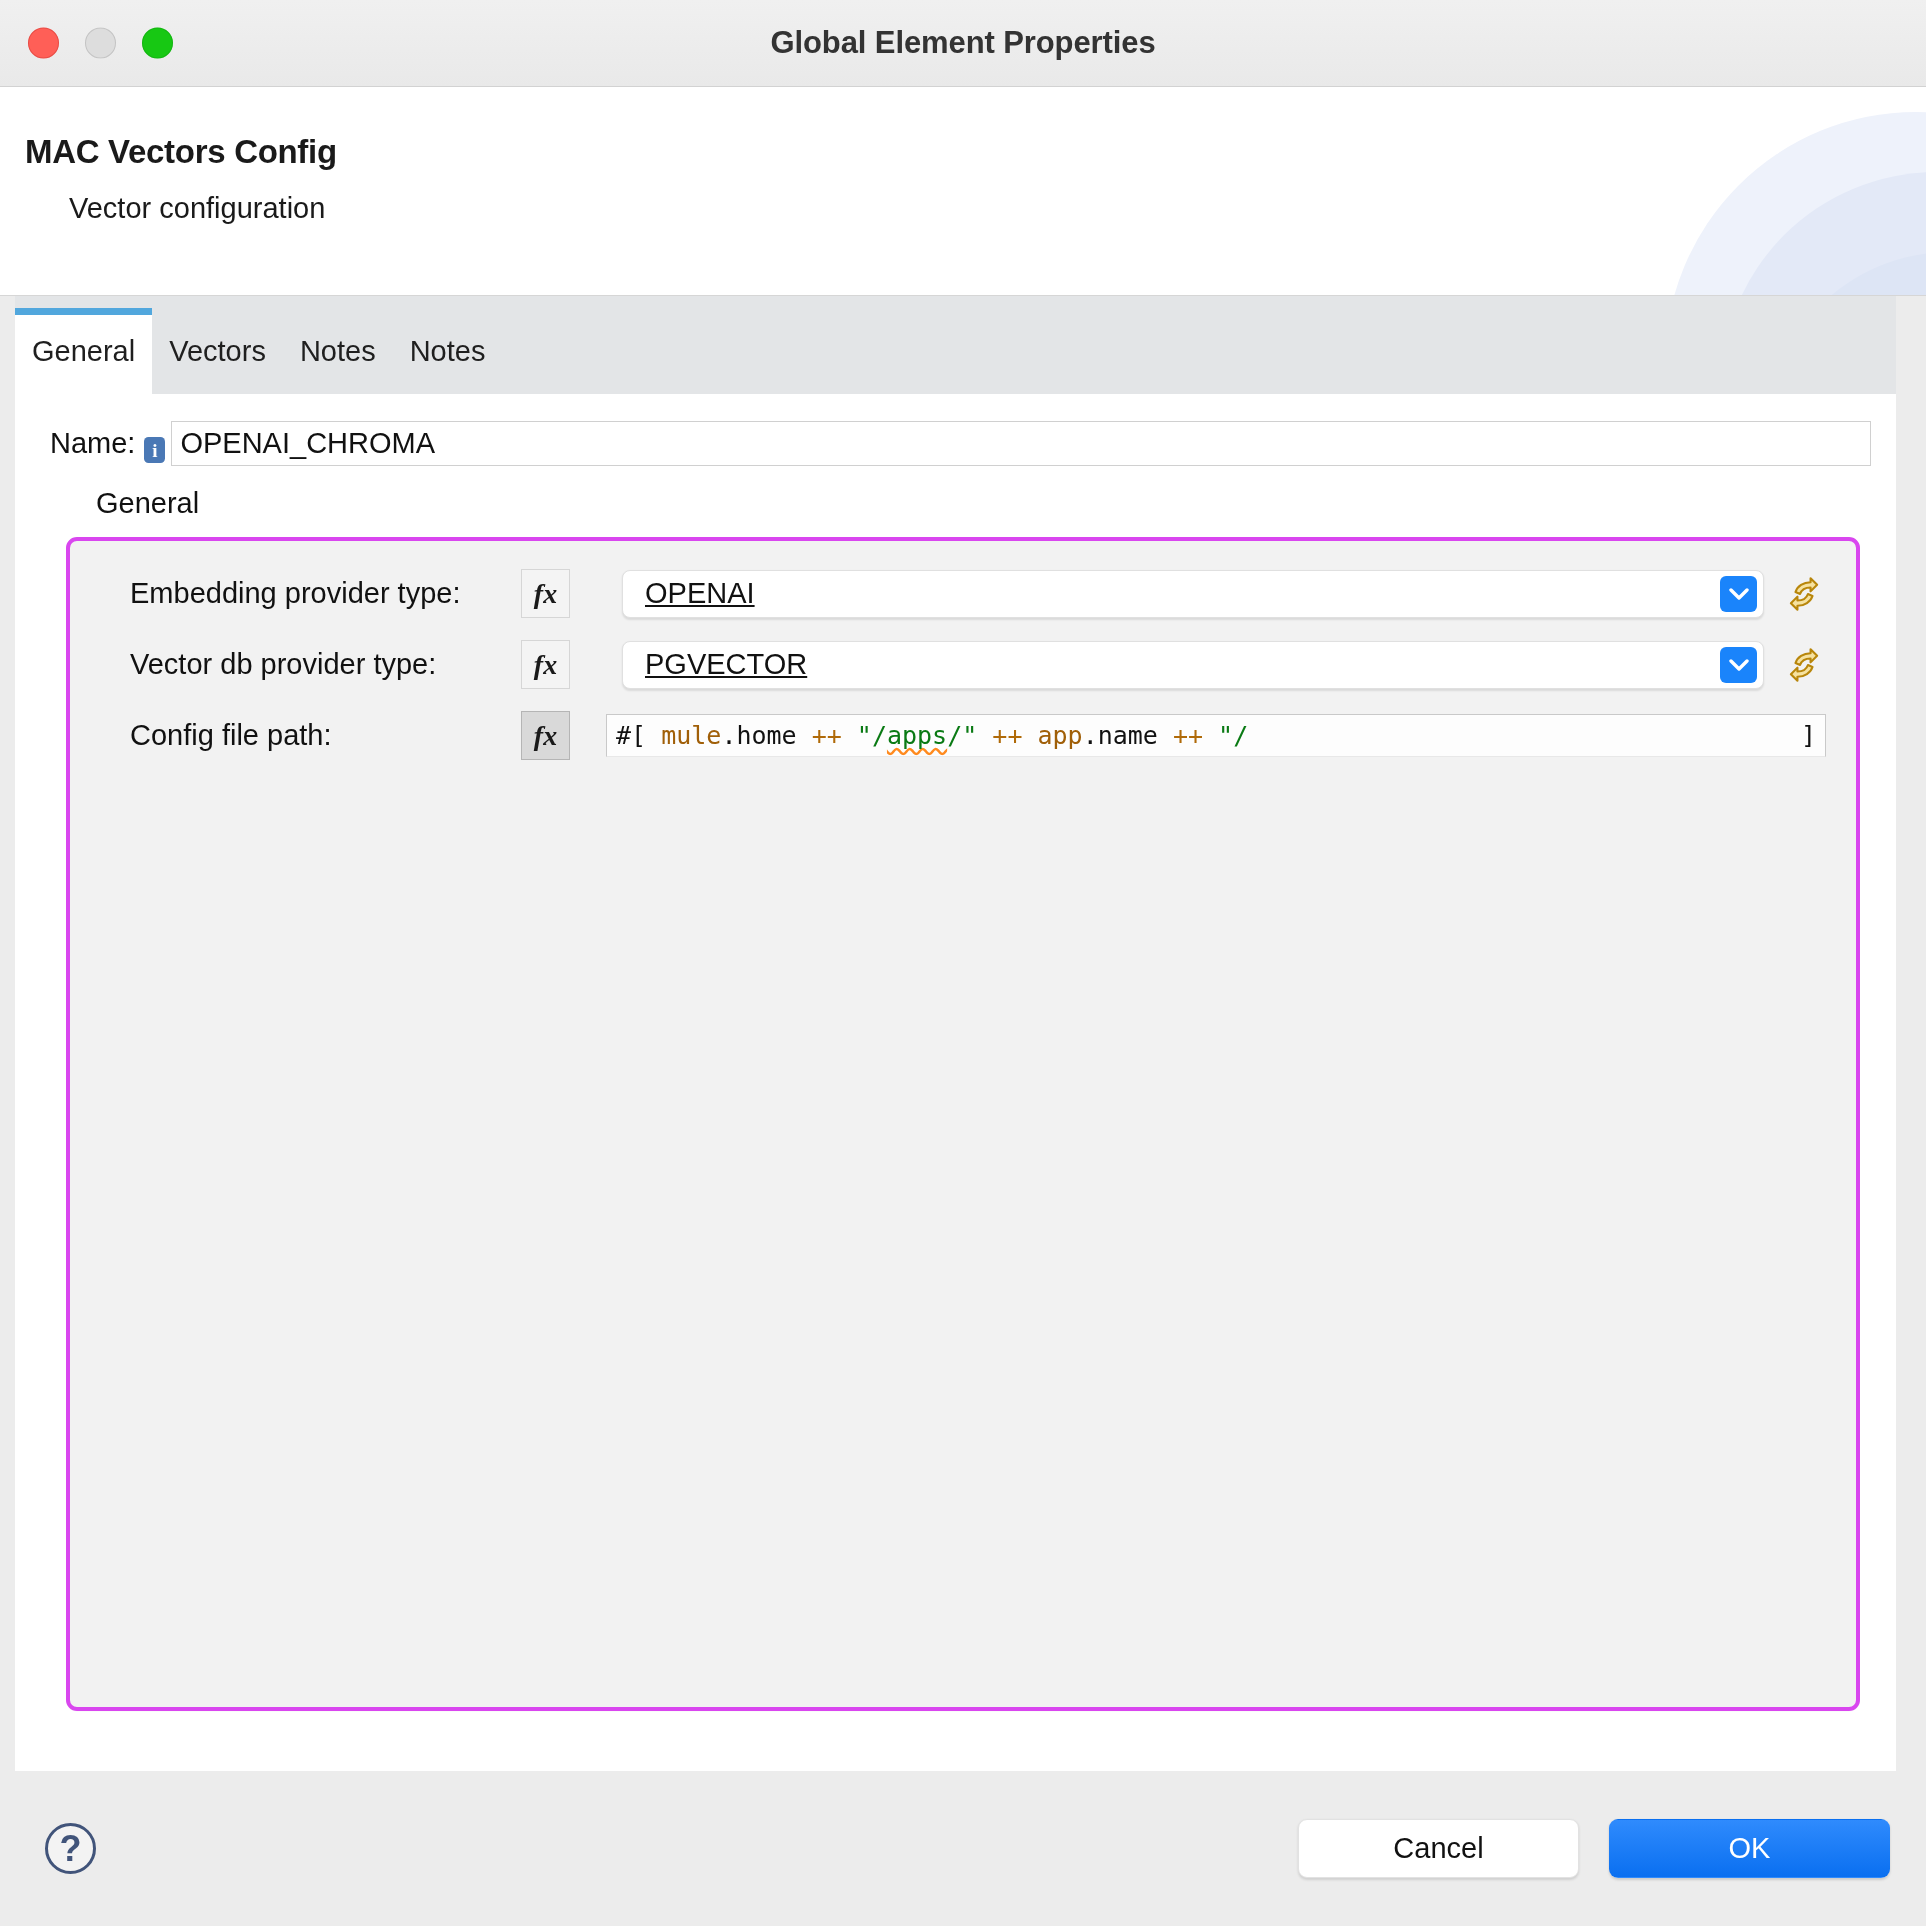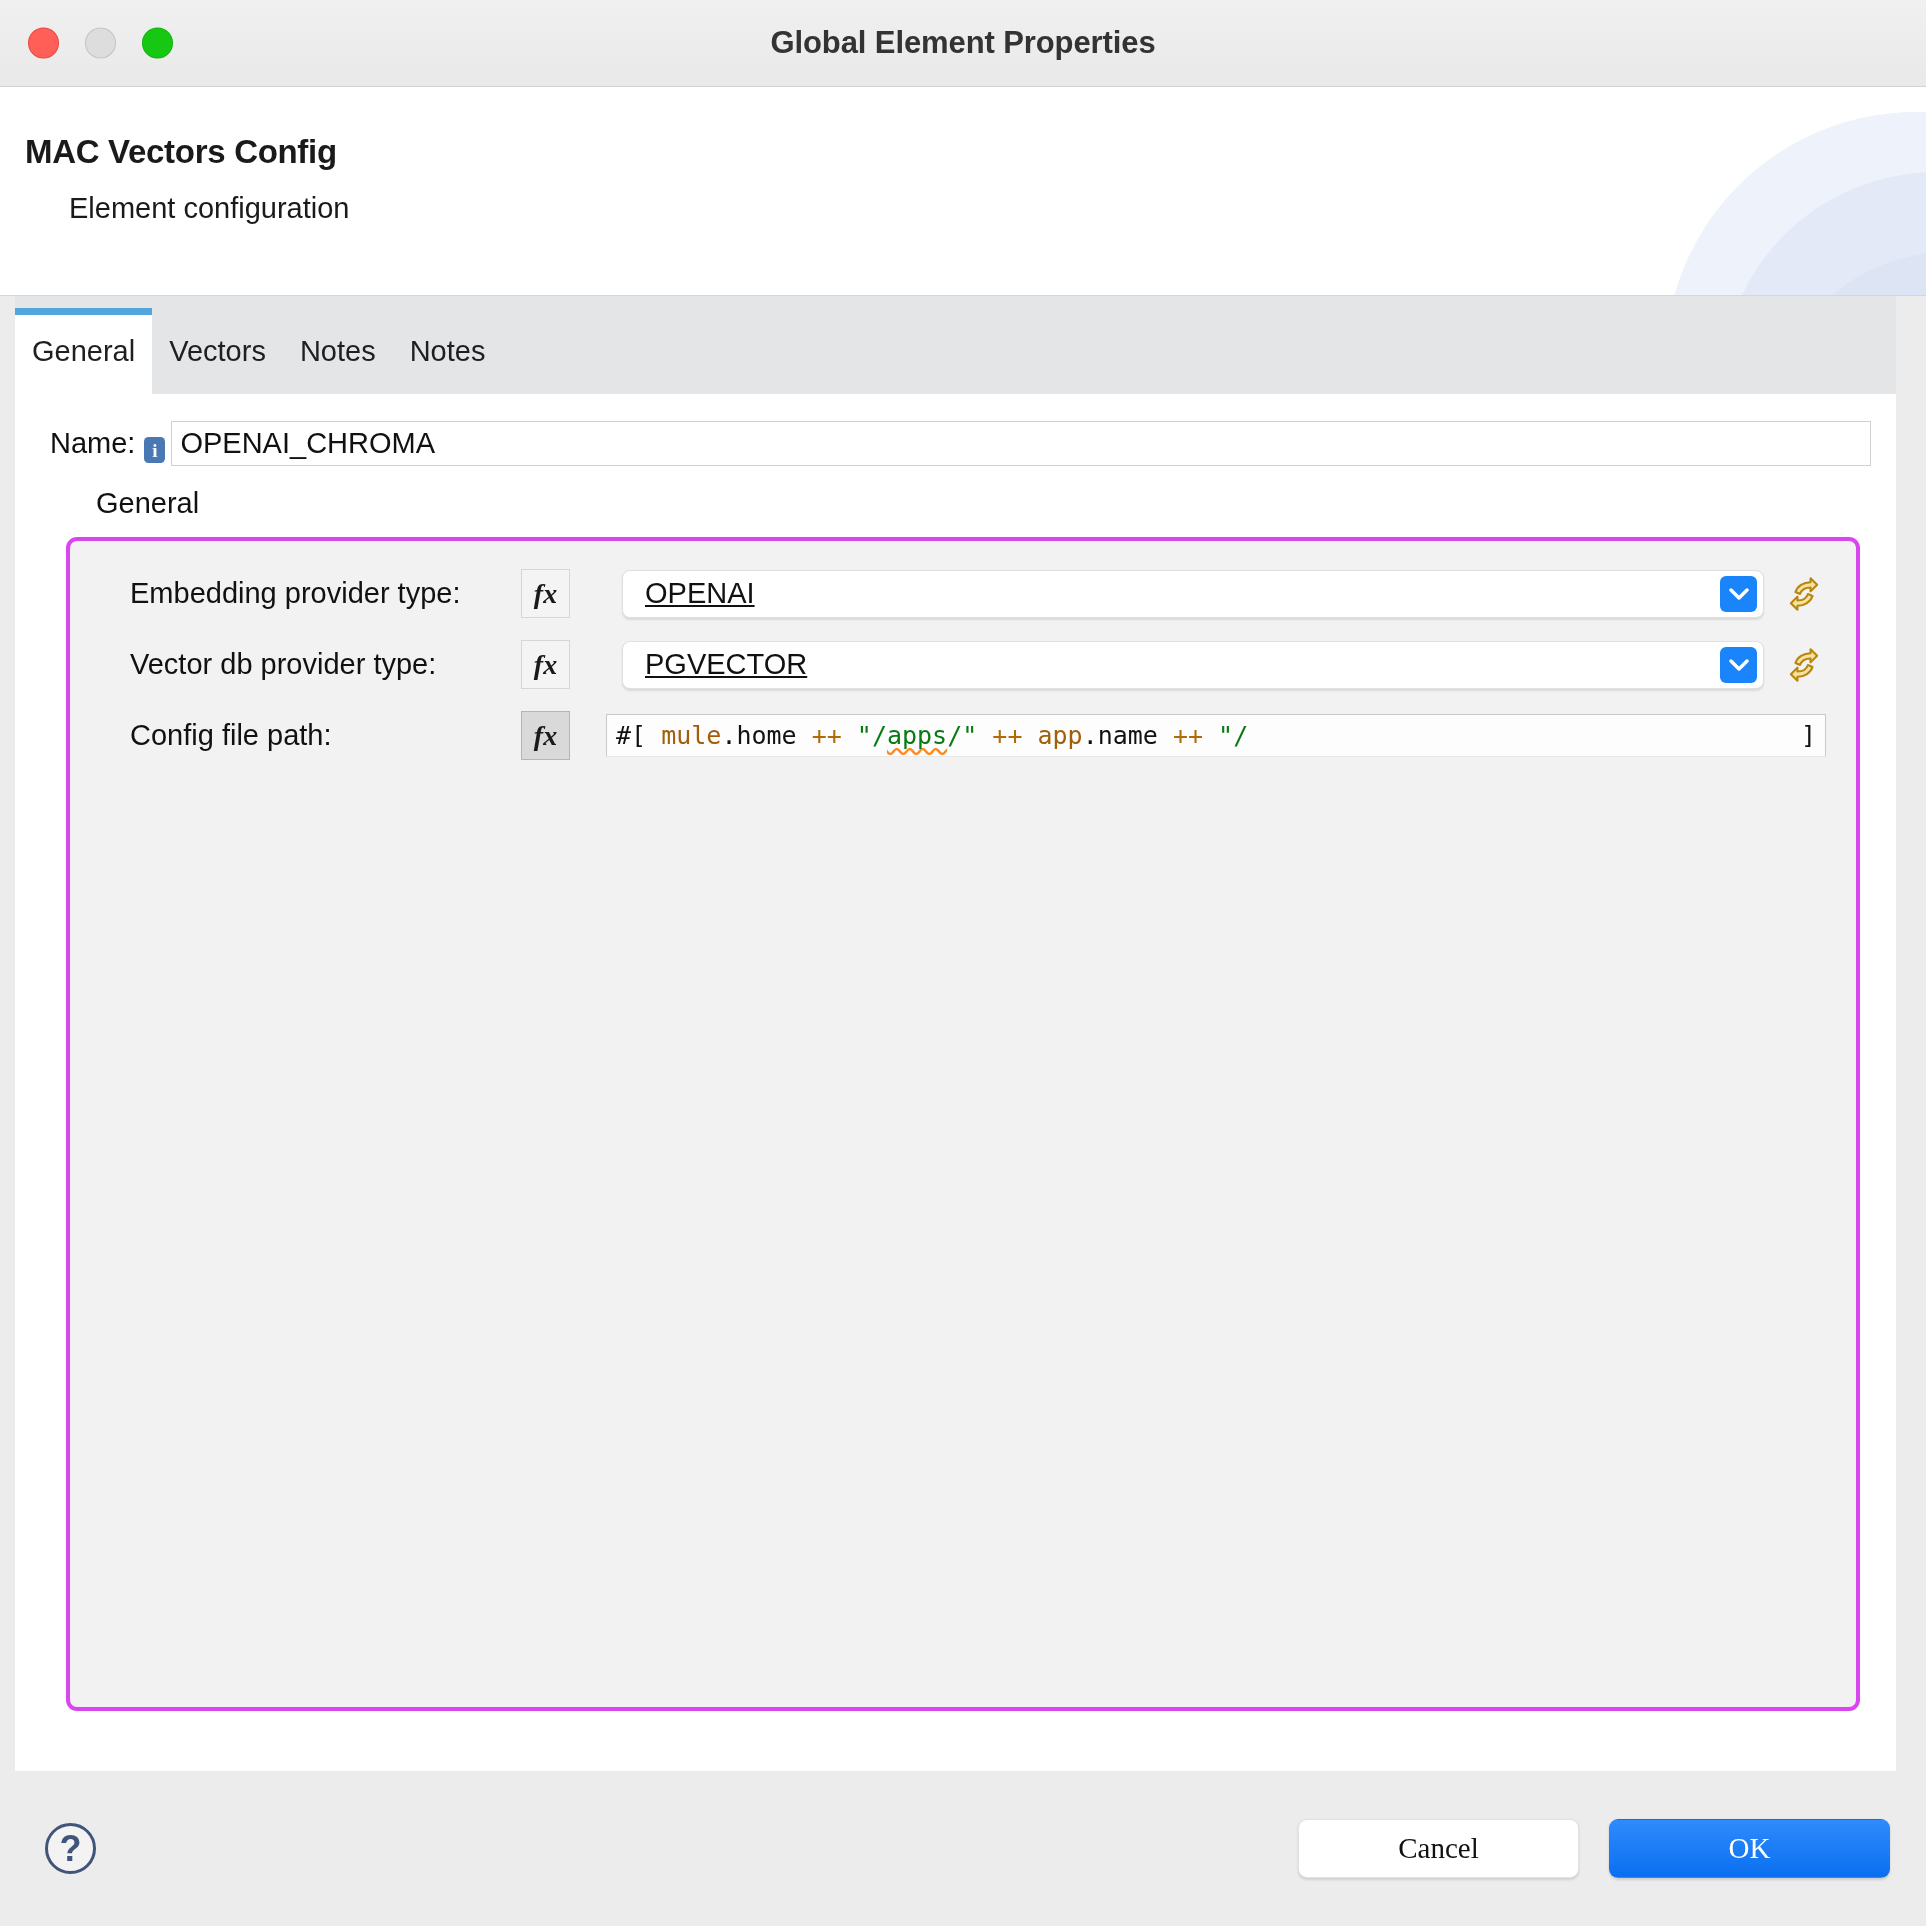--- a/index.html
+++ b/index.html
@@ -372,21 +372,20 @@
   .btn {
     height: 59px;
     min-width: 281px;
     border-radius: 9px;
     font-size: 29px;
     display: flex;
     align-items: center;
     justify-content: center;
     cursor: default;
     border: 1px solid transparent;
-    font-family: Liberation Serif, serif;
   }
   .btn-cancel {
     background: #ffffff;
     color: #111111;
     border-color: #e2e2e2;
     box-shadow: 0 1.5px 2.5px rgba(0,0,0,.12);
     margin-right: 30px;
   }
   .btn-ok {
     background: linear-gradient(to bottom, #2f8bfd 0%, #0a6ff0 100%);
@@ -408,21 +407,21 @@
     <div class="window-title">Global Element Properties</div>
   </div>
 
   <div class="header">
     <div class="header-deco">
       <span class="arc arc1"></span>
       <span class="arc arc2"></span>
       <span class="arc arc3"></span>
     </div>
     <div class="header-title">MAC Vectors Config</div>
-    <div class="header-sub">Element configuration</div>
+    <div class="header-sub">Vector configuration</div>
   </div>
 
   <div class="tabstrip-wrap">
     <div class="tabstrip">
       <div class="tab active">
           <span>General</span>
         </div>
       <div class="tab">
           <span>Vectors</span>
         </div>

